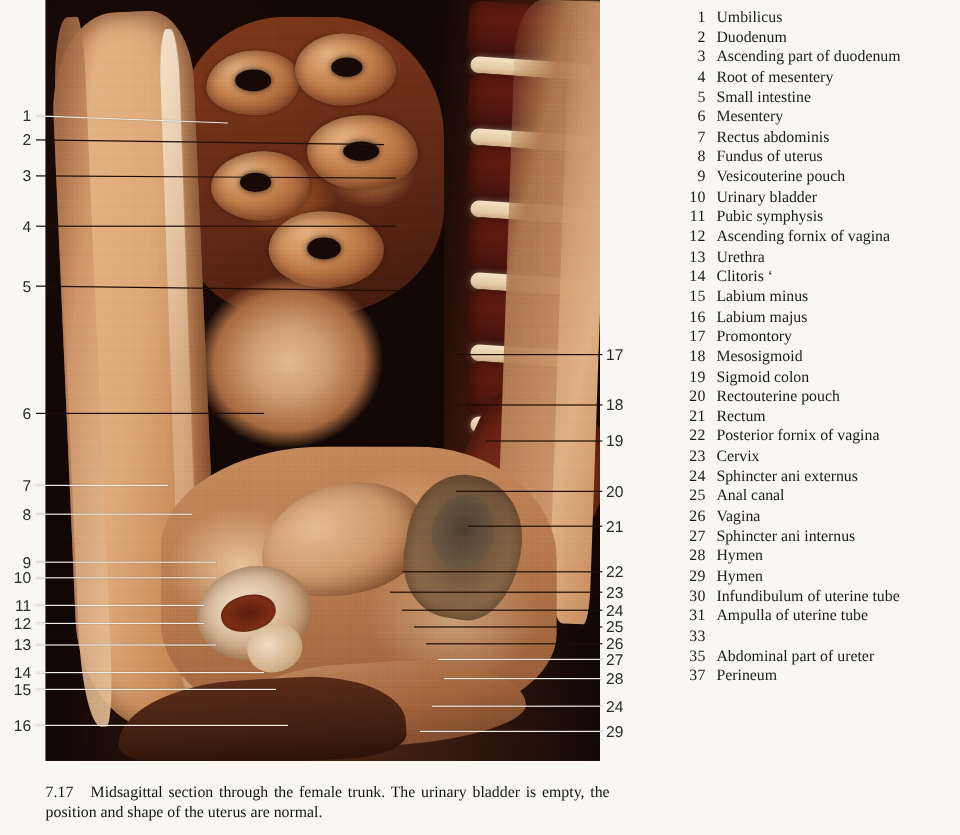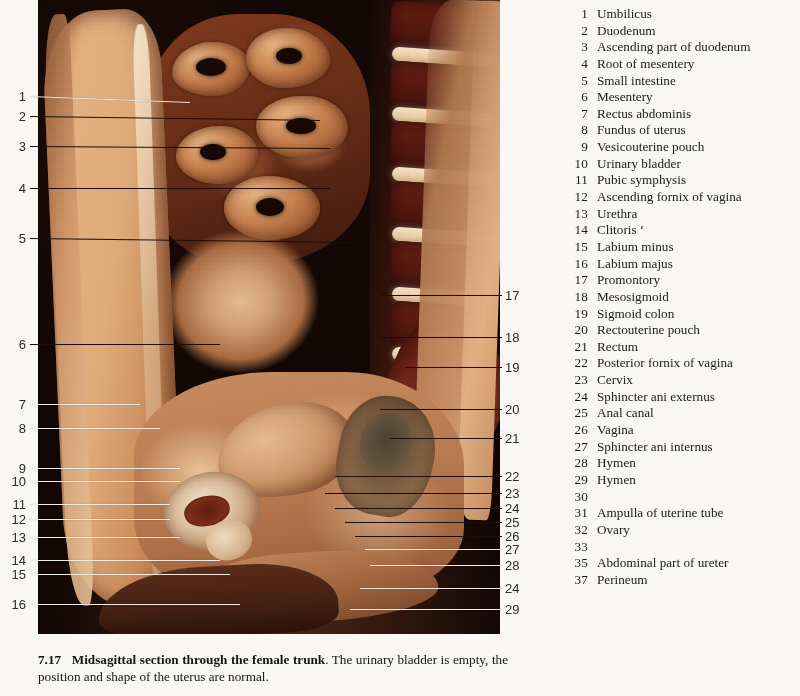--- a/index.html
+++ b/index.html
@@ -275,21 +275,21 @@
   #caption {
     position: absolute;
     left: 38px;
     top: 652px;
     width: 470px;
     font-size: 13.2px;
     line-height: 16.6px;
     color: #141414;
     text-align: justify;
   }
-  #caption b { font-weight: bold; }
+  #caption b { font-weight: normal; }
 </style>
 </head>
 <body>
 
 <div id="page">
 
   <div id="plate">
     <div class="photo-base"></div>
 
     <div class="lay spine">
@@ -518,28 +518,25 @@
       <div class="leg-row">
         <span class="leg-num">28</span>
         <span class="leg-label">Hymen</span>
       </div>
       <div class="leg-row">
         <span class="leg-num">29</span>
         <span class="leg-label">Hymen</span>
       </div>
       <div class="leg-row">
         <span class="leg-num">30</span>
+        <span class="leg-label">Infundibulum of uterine tube</span>
       </div>
       <div class="leg-row">
         <span class="leg-num">31</span>
         <span class="leg-label">Ampulla of uterine tube</span>
-      </div>
-      <div class="leg-row">
-        <span class="leg-num">32</span>
-        <span class="leg-label">Ovary</span>
       </div>
       <div class="leg-row">
         <span class="leg-num">33</span>
       </div>
       <div class="leg-row">
         <span class="leg-num">35</span>
         <span class="leg-label">Abdominal part of ureter</span>
       </div>
       <div class="leg-row">
         <span class="leg-num">37</span>

